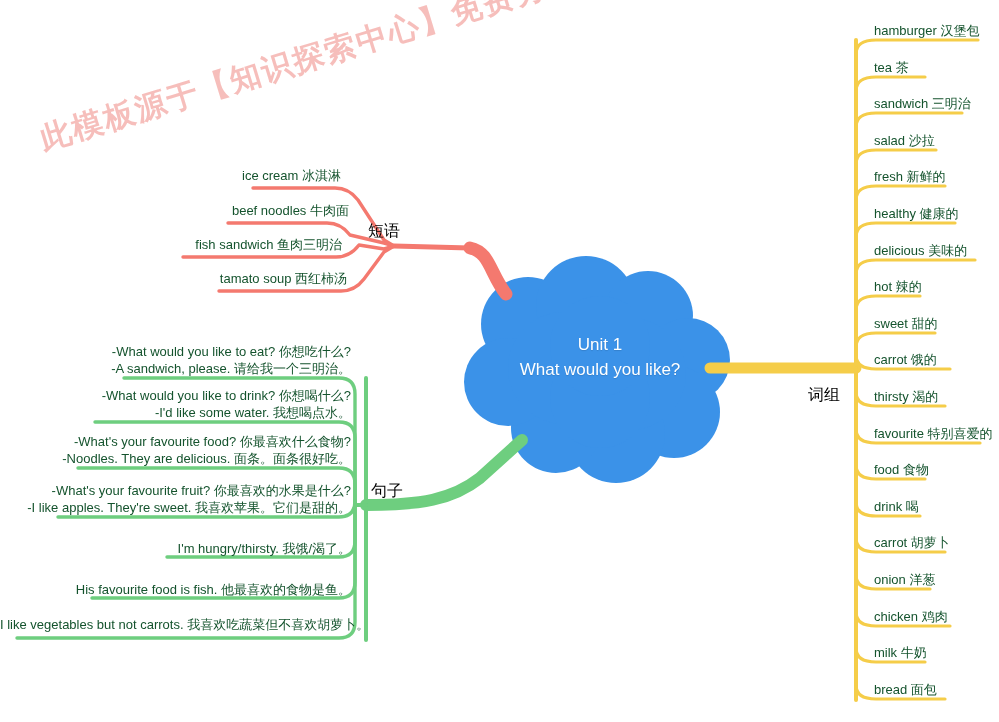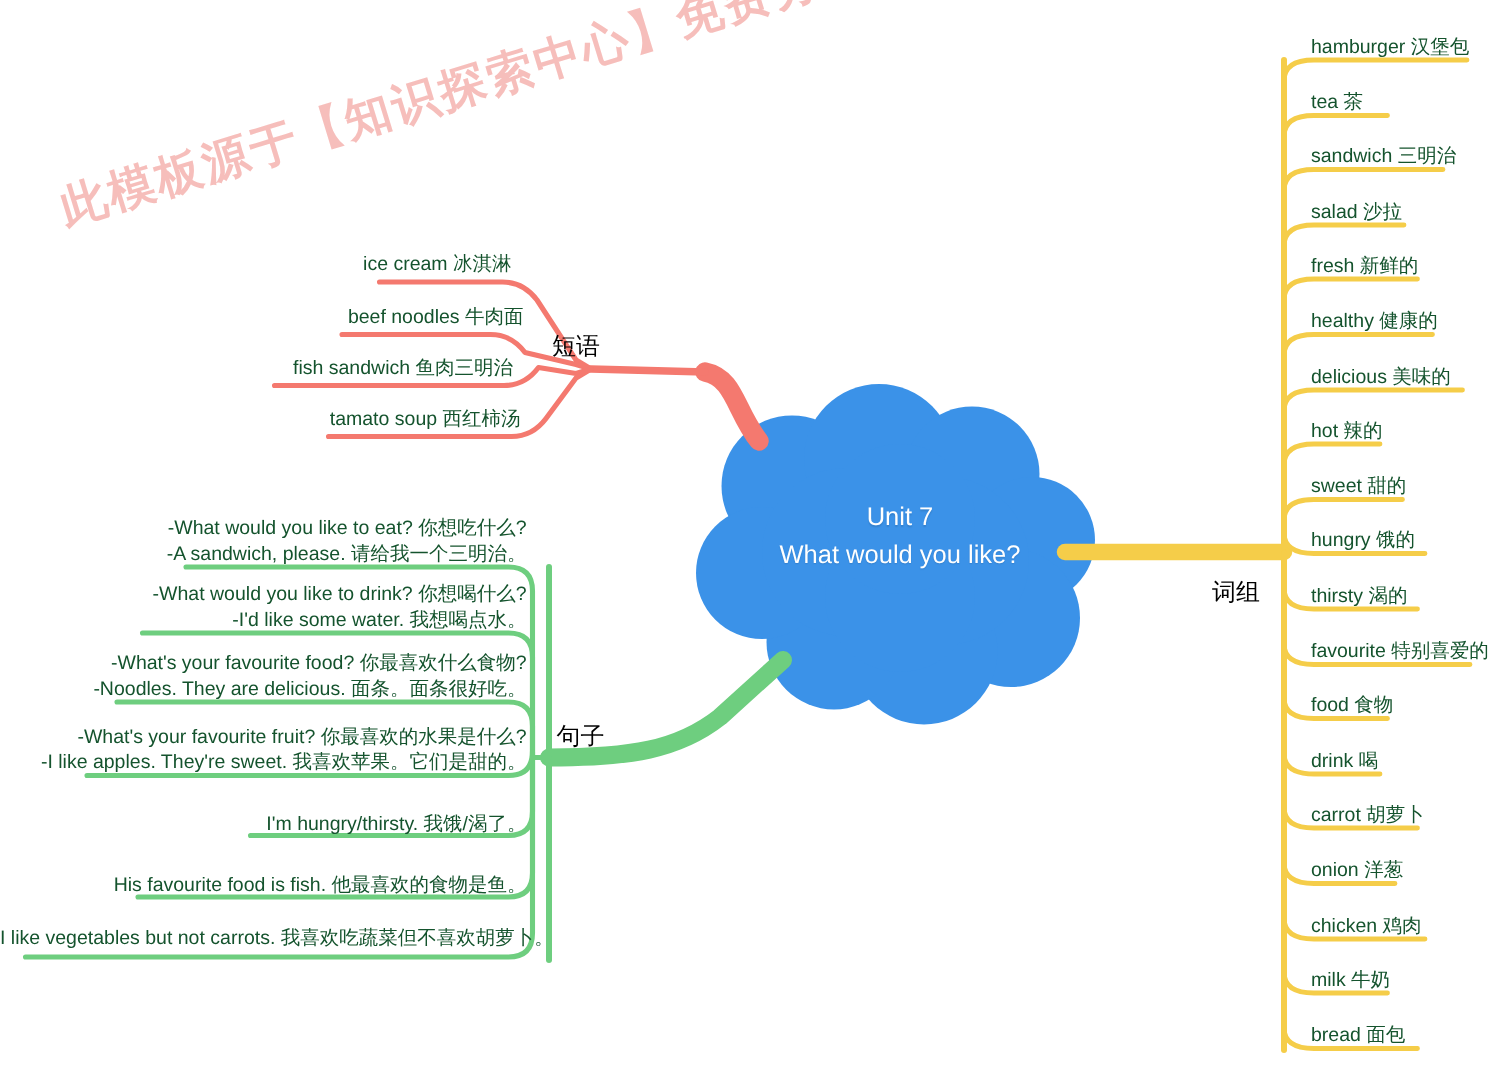--- a/index.html
+++ b/index.html
@@ -108,21 +108,21 @@
       <path d="M 980 443 L 876 443 Q 856 443 856 429 L 856 368" fill="none" stroke="#f5cd49" stroke-width="3.2" stroke-linecap="round" stroke-linejoin="round"></path>
       <path d="M 925 479 L 876 479 Q 856 479 856 465 L 856 368" fill="none" stroke="#f5cd49" stroke-width="3.2" stroke-linecap="round" stroke-linejoin="round"></path>
       <path d="M 920 516 L 876 516 Q 856 516 856 502 L 856 368" fill="none" stroke="#f5cd49" stroke-width="3.2" stroke-linecap="round" stroke-linejoin="round"></path>
       <path d="M 945 552 L 876 552 Q 856 552 856 538 L 856 368" fill="none" stroke="#f5cd49" stroke-width="3.2" stroke-linecap="round" stroke-linejoin="round"></path>
       <path d="M 930 589 L 876 589 Q 856 589 856 575 L 856 368" fill="none" stroke="#f5cd49" stroke-width="3.2" stroke-linecap="round" stroke-linejoin="round"></path>
       <path d="M 950 626 L 876 626 Q 856 626 856 612 L 856 368" fill="none" stroke="#f5cd49" stroke-width="3.2" stroke-linecap="round" stroke-linejoin="round"></path>
       <path d="M 925 662 L 876 662 Q 856 662 856 648 L 856 368" fill="none" stroke="#f5cd49" stroke-width="3.2" stroke-linecap="round" stroke-linejoin="round"></path>
       <path d="M 945 699 L 876 699 Q 856 699 856 685 L 856 368" fill="none" stroke="#f5cd49" stroke-width="3.2" stroke-linecap="round" stroke-linejoin="round"></path>
     </svg>
 
-  <div class="center-text">Unit 7
+  <div class="center-text">Unit 1
 What would you like?</div>
 
   <div class="node-title" id="t-phrases" style="left:368px;top:221px;">短语</div>
   <div class="node-title" id="t-sentences" style="left:371px;top:481px;">句子</div>
   <div class="node-title" id="t-vocabulary" style="left:808px;top:352px;margin-top:33px;">词组</div>
 
   <div id="leaves">
       <div class="lbl r" style="top: 167px; left: 0px; width: 341px; padding-right: 0px;">ice cream 冰淇淋</div>
       <div class="lbl r" style="top: 202px; left: 16px; width: 333px; padding-right: 0px;">beef noodles 牛肉面</div>
       <div class="lbl r" style="top: 236px; left: 0px; width: 342px; padding-right: 0px;">fish sandwich 鱼肉三明治</div>
@@ -136,21 +136,21 @@
       <div class="lbl r" style="top: 616px; left: 0px; width: 351px;">I like vegetables but not carrots. 我喜欢吃蔬菜但不喜欢胡萝卜。</div>
       <div class="lbl" style="top: 22px; left: 874px;">hamburger 汉堡包</div>
       <div class="lbl" style="top: 59px; left: 874px;">tea 茶</div>
       <div class="lbl" style="top: 95px; left: 874px;">sandwich 三明治</div>
       <div class="lbl" style="top: 132px; left: 874px;">salad 沙拉</div>
       <div class="lbl" style="top: 168px; left: 874px;">fresh 新鲜的</div>
       <div class="lbl" style="top: 205px; left: 874px;">healthy 健康的</div>
       <div class="lbl" style="top: 242px; left: 874px;">delicious 美味的</div>
       <div class="lbl" style="top: 278px; left: 874px;">hot 辣的</div>
       <div class="lbl" style="top: 315px; left: 874px;">sweet 甜的</div>
-      <div class="lbl" style="top: 351px; left: 874px;">hungry 饿的</div>
+      <div class="lbl" style="top: 351px; left: 874px;">carrot 饿的</div>
       <div class="lbl" style="top: 388px; left: 874px;">thirsty 渴的</div>
       <div class="lbl" style="top: 425px; left: 874px;">favourite 特别喜爱的</div>
       <div class="lbl" style="top: 461px; left: 874px;">food 食物</div>
       <div class="lbl" style="top: 498px; left: 874px;">drink 喝</div>
       <div class="lbl" style="top: 534px; left: 874px;">carrot 胡萝卜</div>
       <div class="lbl" style="top: 571px; left: 874px;">onion 洋葱</div>
       <div class="lbl" style="top: 608px; left: 874px;">chicken 鸡肉</div>
       <div class="lbl" style="top: 644px; left: 874px;">milk 牛奶</div>
       <div class="lbl" style="top: 681px; left: 874px; text-align: center;">bread 面包</div>
     </div>

